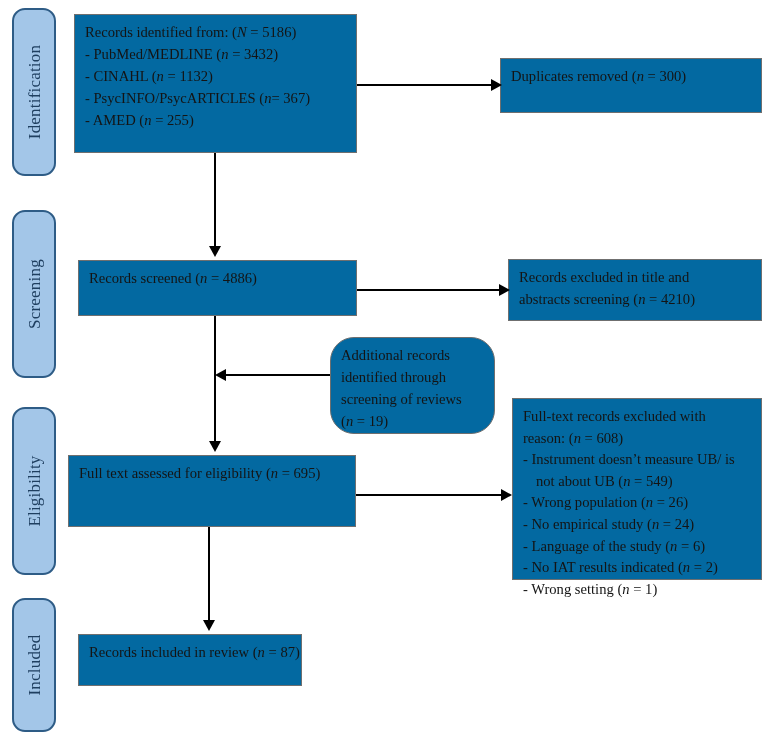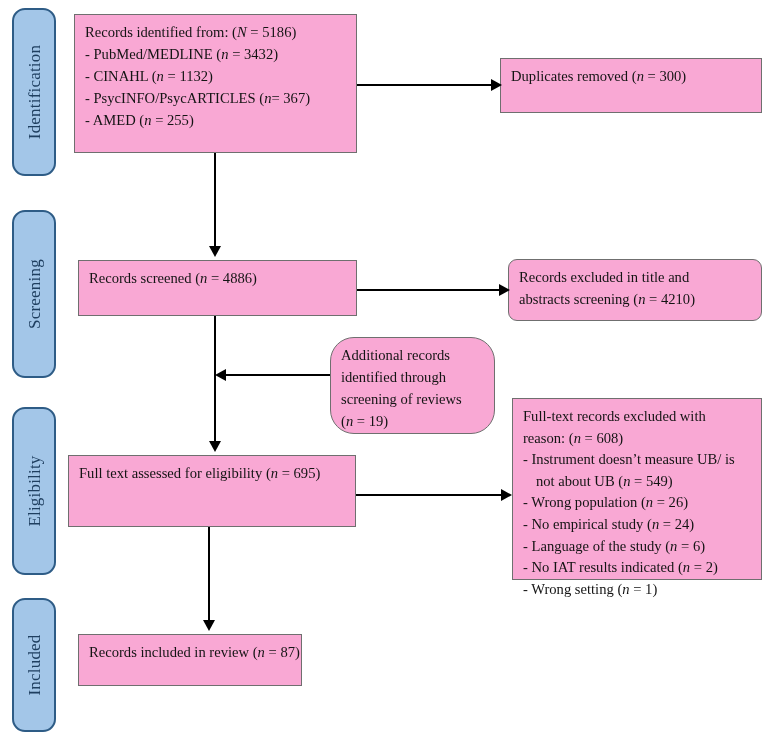--- a/index.html
+++ b/index.html
@@ -32,21 +32,21 @@
     white-space: nowrap;
     font-size: 17px;
     color: #1f3f60;
     letter-spacing: 0.2px;
     line-height: 1;
   }
 
   
   .flow-box {
     position: absolute;
-    background: #f9a8d4;
+    background: #0369a1;
     border: 1.4px solid #6f6f6f;
     box-sizing: border-box;
     padding: 7px 14px 5px 10px;
     font-size: 14.6px;
     color: #141414;
     line-height: 1.5;
   }
   .flow-box .line {
     white-space: nowrap;
   }
@@ -129,21 +129,21 @@
   </div>
 
   <div class="flow-box" style="left:500px; top:58px; width:262px; height:55px;">
     <span class="line">Duplicates removed (<em class="ital">n</em> = 300)</span>
   </div>
 
   <div class="flow-box" style="left:78px; top:260px; width:279px; height:56px;">
     <span class="line">Records screened (<em class="ital">n</em> = 4886)</span>
   </div>
 
-  <div class="flow-box" style="left:508px; top:259px; width:254px; height:62px;border-radius:9px;">
+  <div class="flow-box" style="left:508px; top:259px; width:254px; height:62px;">
     <span class="line">Records excluded in title and</span>
     <span class="line">abstracts screening (<em class="ital">n</em> = 4210)</span>
   </div>
 
   <div class="flow-box" style="left:330px; top:337px; width:165px; height:97px;border-radius:24px;">
     <span class="line">Additional records</span>
     <span class="line">identified through</span>
     <span class="line">screening of reviews</span>
     <span class="line">(<em class="ital">n</em> = 19)</span>
   </div>

